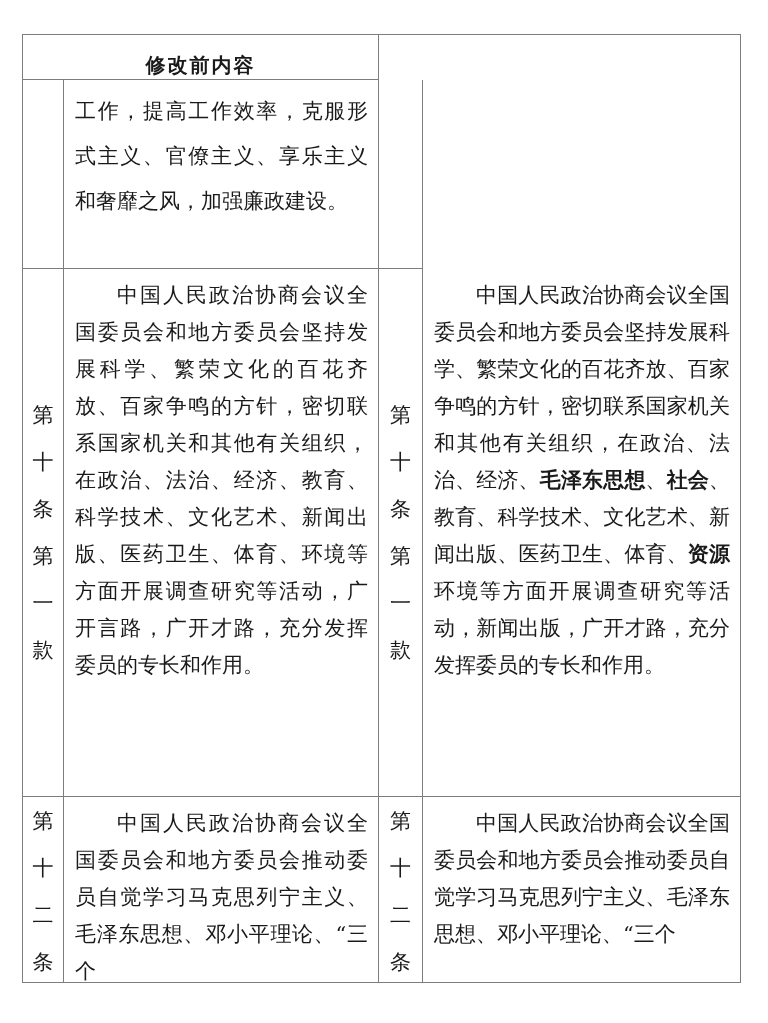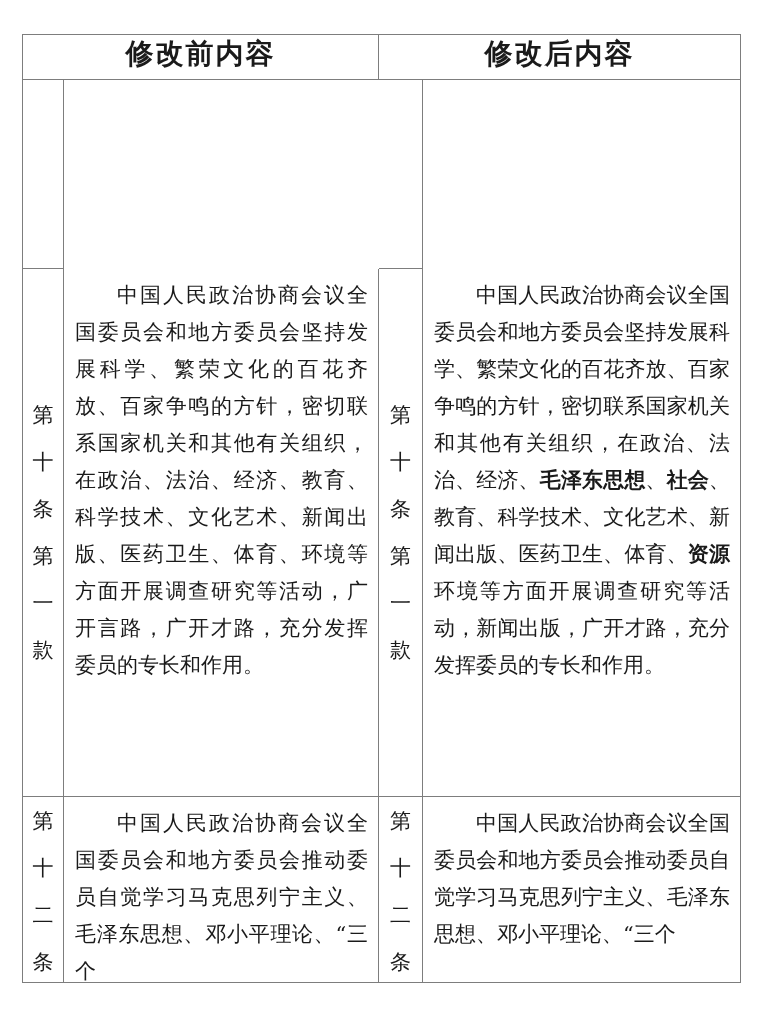--- a/index.html
+++ b/index.html
@@ -26,24 +26,24 @@
     box-sizing: border-box;
     overflow: hidden;
     border-right: 1px solid #7d7d7d;
     border-bottom: 1px solid #7d7d7d;
   }
   .cell.last-col { border-right: none; }
   .cell.last-row { border-bottom: none; }
   .hdr {
     grid-row: 1;
     display: flex;
-    align-items: flex-start;
+    align-items: flex-end;
     justify-content: center;
     font-weight: bold;
-    font-size: 28px;
+    font-size: 20px;
     letter-spacing: 2px;
   }
   .hdr-before { grid-column: 1 / 3; }
   .hdr-after  { grid-column: 3 / 5; }
   .label-cell {
     display: flex;
     flex-direction: column;
     align-items: center;
     font-size: 21px;
   }
@@ -69,25 +69,25 @@
 </style>
 </head>
 <body>
 
 <div class="page">
   <div class="tbl">
 
     <div class="cell hdr hdr-before">
       <span>修改前内容</span>
     </div>
-    <div class="cell hdr hdr-after last-col">
-      <span>修改后内容</span>
-    </div>
 
     <div class="cell label-cell label-center" style="grid-row:2; grid-column:1;"></div>
+    <div class="cell content-cell" style="grid-row:2; grid-column:2;">
+      <p class="para"><span class="run">工作，提高工作效率，克服形式主义、官僚主义、享乐主义和奢靡之风，加强廉政建设。</span></p>
+    </div>
     <div class="cell label-cell label-center" style="grid-row:2; grid-column:3;"></div>
 
     <div class="cell label-cell label-center" style="grid-row:3; grid-column:1;">
         <div class="vchar">第</div>
         <div class="vchar">十</div>
         <div class="vchar">条</div>
         <div class="vchar">第</div>
         <div class="vchar">一</div>
         <div class="vchar">款</div>
       </div>

